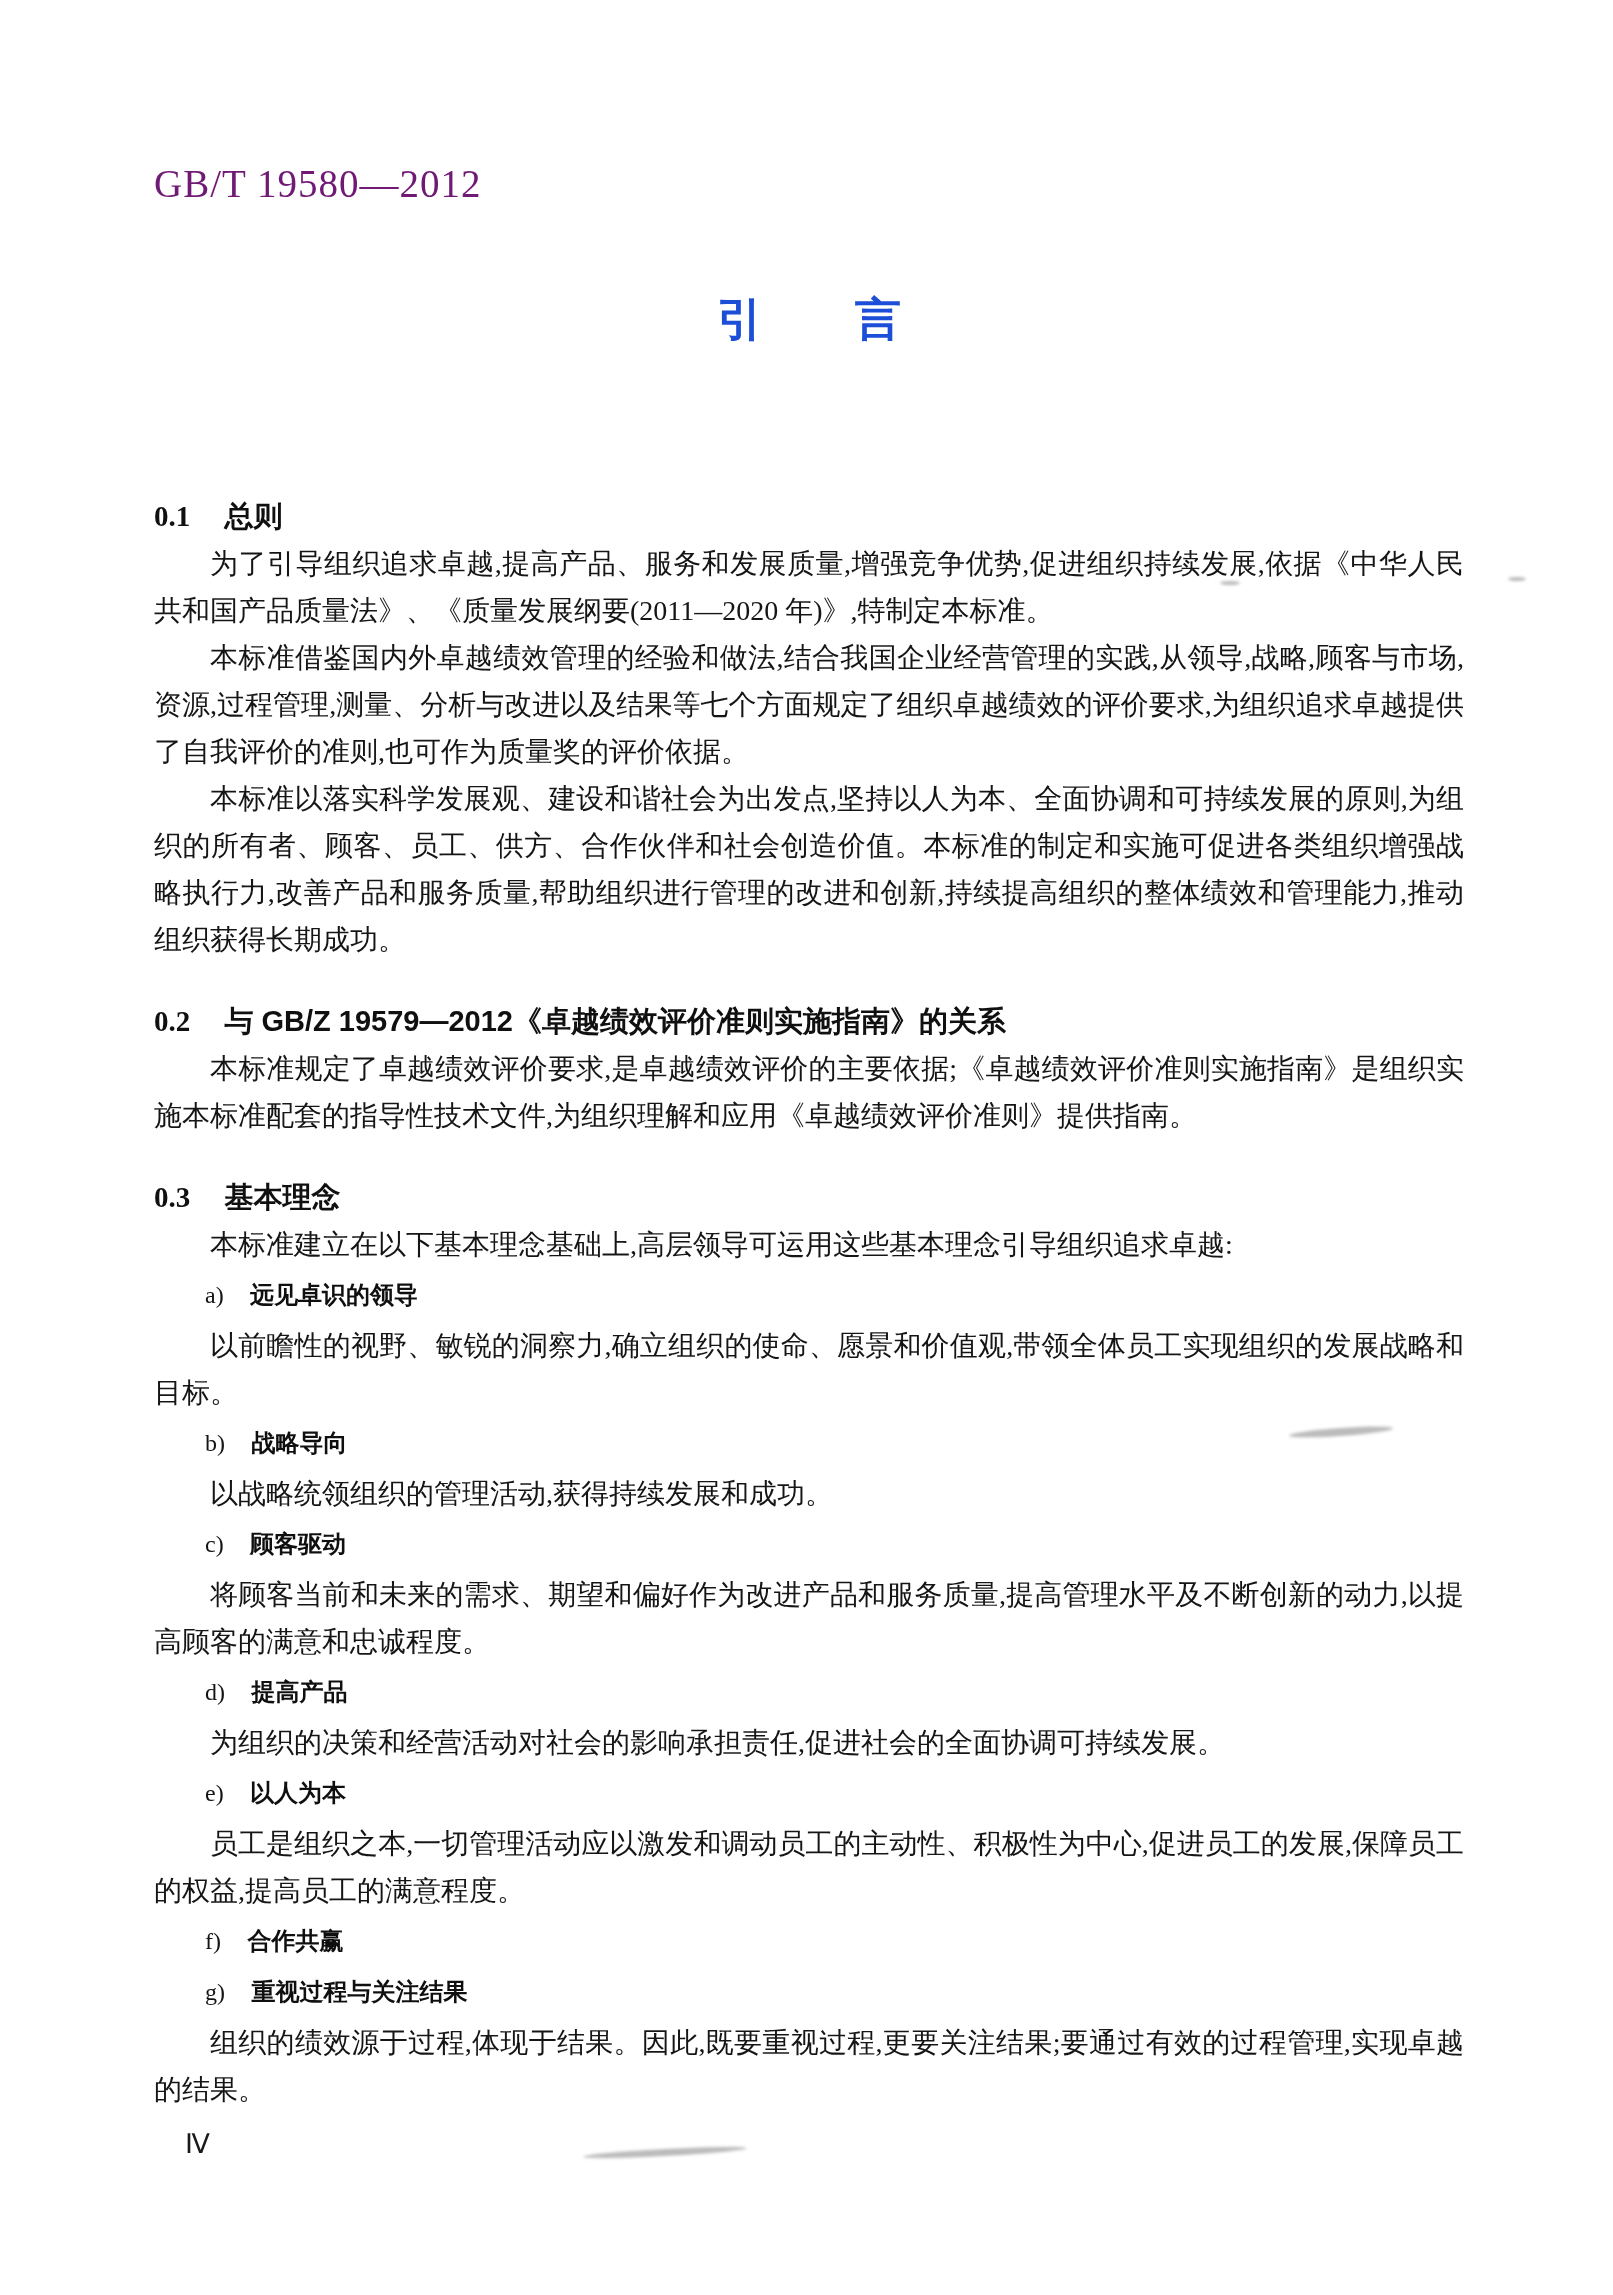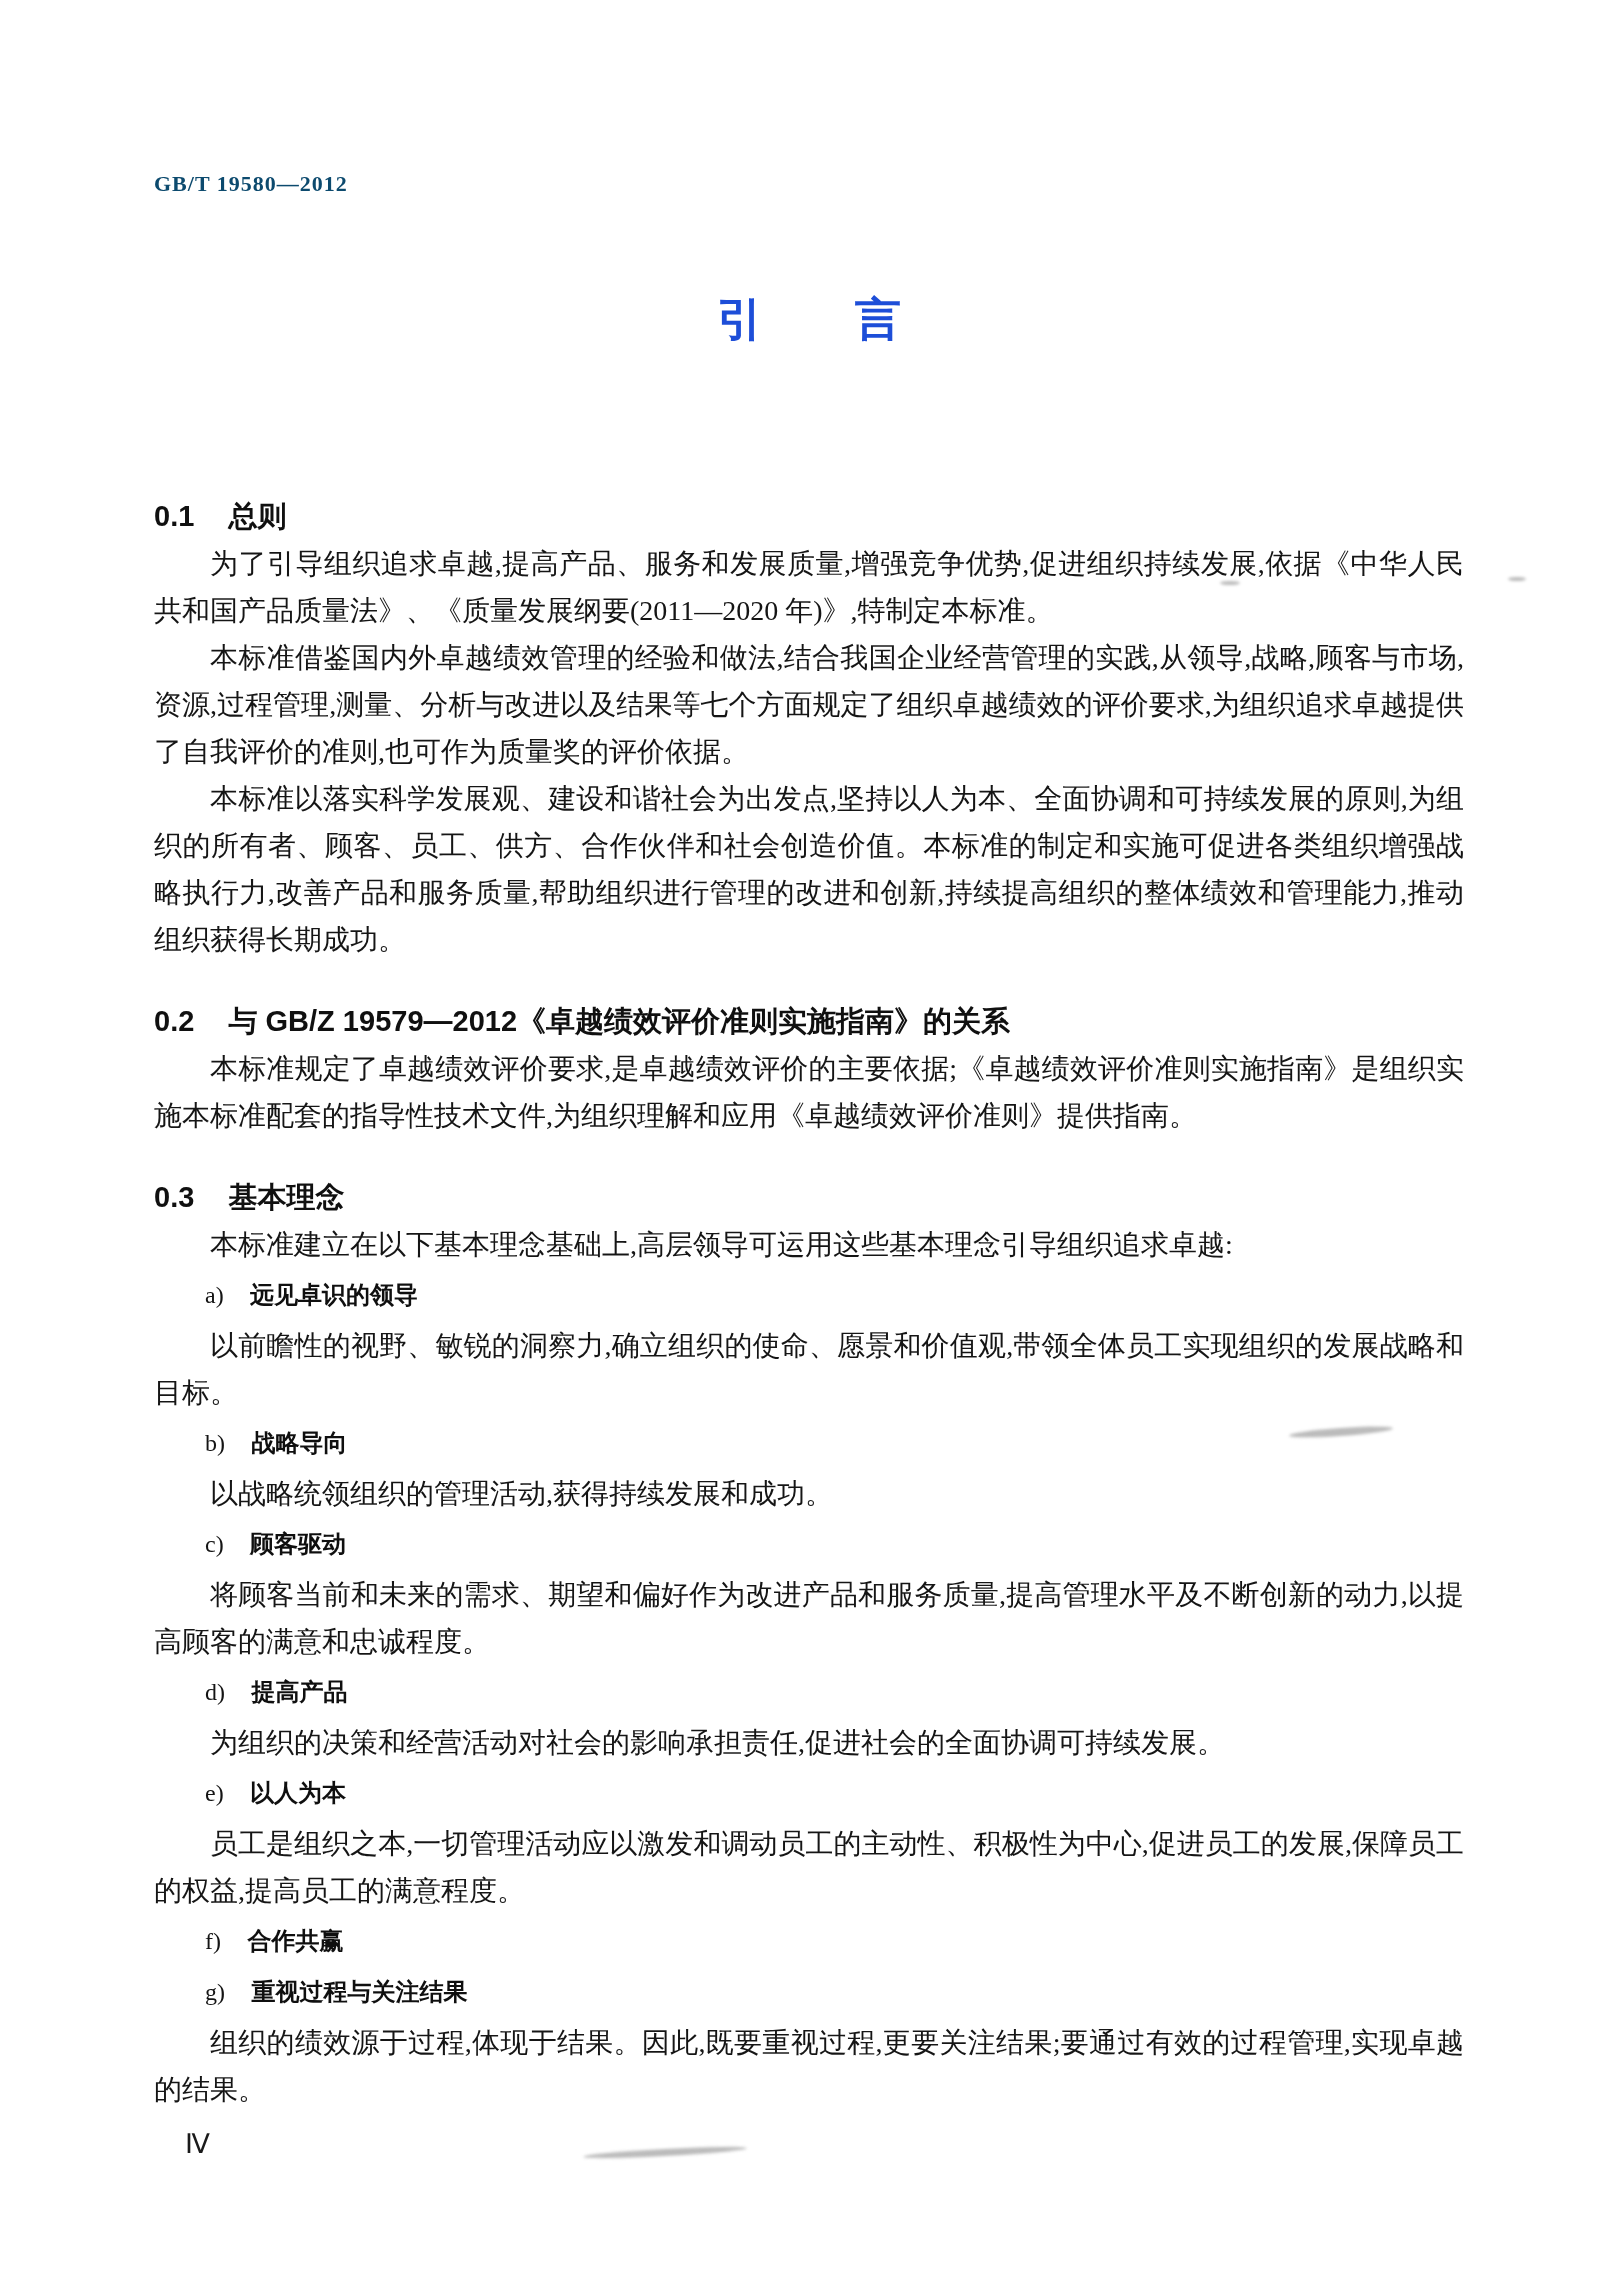--- a/index.html
+++ b/index.html
@@ -16,25 +16,25 @@
     height: 2295px;
     background: #ffffff;
     color: #141414;
   }
   .content {
     padding: 0 149px 0 154px;
   }
   .doc-code {
     margin: 166px 0 0 0;
     font-family: "Liberation Serif", serif;
-    font-weight: 700;
-    font-size: 22px;
+    font-weight: 400;
+    font-size: 39px;
     line-height: 36px;
     letter-spacing: 1px;
-    color: #0c4a6e;
+    color: #701a75;
   }
   .doc-title {
     margin: 89px 0 0 0;
     text-align: center;
     font-family: "Liberation Sans", sans-serif;
     font-weight: 700;
     font-size: 46px;
     line-height: 56px;
     color: #1d4ed8;
   }
@@ -45,21 +45,21 @@
     font-size: 29px;
     line-height: 47px;
     color: #101010;
   }
   .sec-head.first {
     margin-top: 146px;
   }
   .sec-num {
     display: inline-block;
     margin-right: 0.9em;
-    font-family: Liberation Sans, sans-serif;
+    font-family: Liberation Serif, serif;
   }
   .para {
     margin: 0;
     font-family: "Liberation Serif", serif;
     font-weight: 500;
     font-size: 28px;
     line-height: 47px;
     text-align: justify;
     text-indent: 2em;
     color: #151515;

